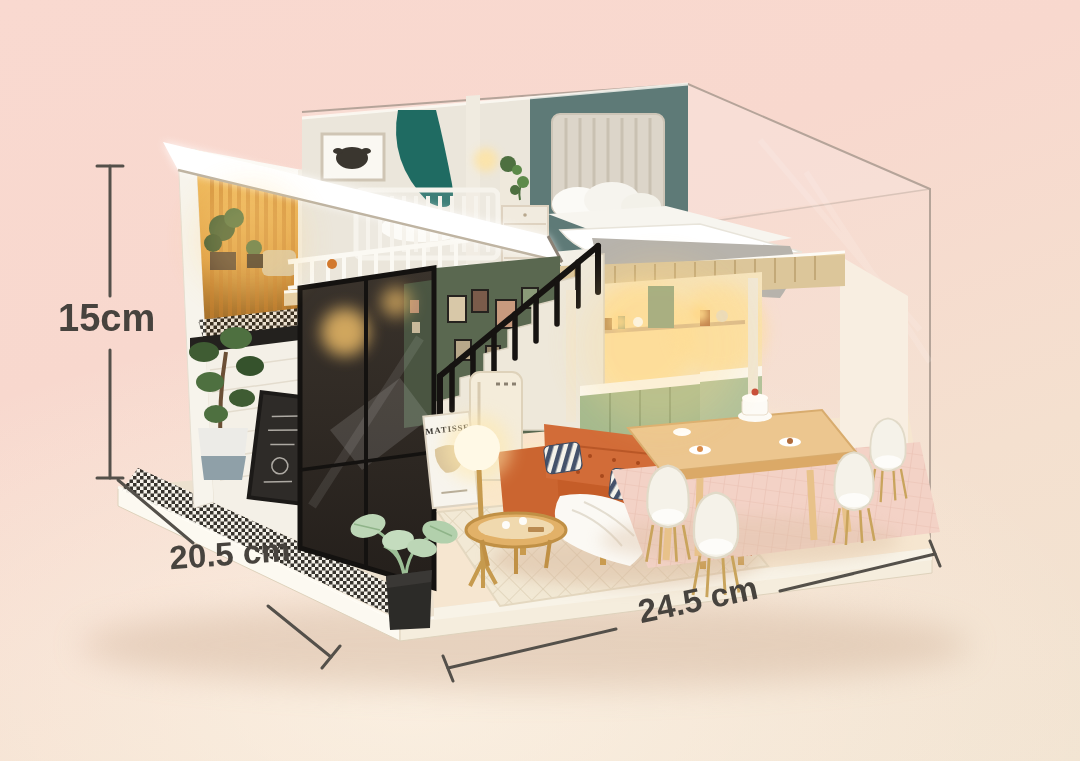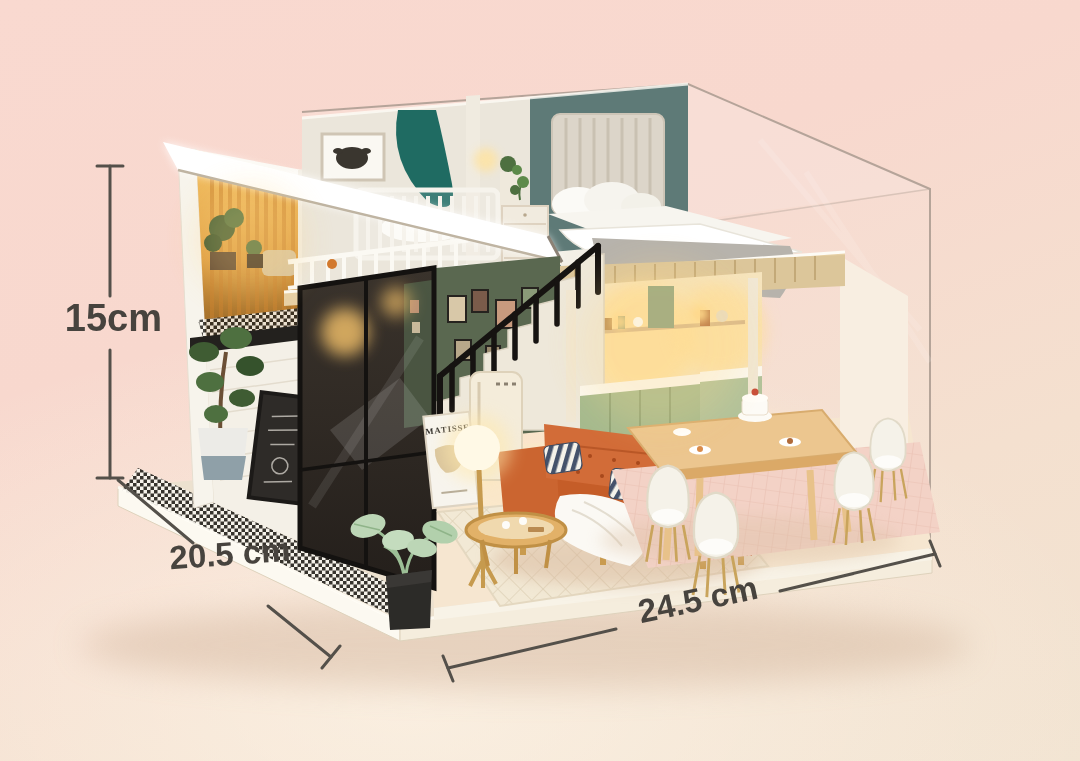--- a/index.html
+++ b/index.html
@@ -8,21 +8,21 @@
     background:
       radial-gradient(120% 90% at 38% 92%, rgba(255,250,238,.55), rgba(255,250,238,0) 55%),
       linear-gradient(160deg,#f9d9d0 0%, #f8d8ce 35%, #f4e0cf 70%, #f2e4d2 100%);
     font-family:"Liberation Sans", sans-serif;
   }
   .stage svg{position:absolute;left:0;top:0;}
   .dim{
     position:absolute;font-weight:700;color:#47433e;
     font-family:"Liberation Sans",sans-serif;line-height:1.05;white-space:nowrap;
   }
-  #lab15 {left:58px;top:299px;width:104px;text-align:right;font-size:38px;}
+  #lab15 {left:58px;top:299px;width:104px;text-align:left;font-size:38px;}
   #lab205{left:146px;top:537px;width:168px;text-align:center;font-size:33px;transform:rotate(-4deg);}
   #lab245{left:610px;top:583px;width:176px;text-align:center;font-size:33px;transform:rotate(-12deg);}
 </style>
 </head>
 <body>
 
 <div class="stage">
 
 <svg width="1080" height="761" viewBox="0 0 1080 761">
 <defs>

